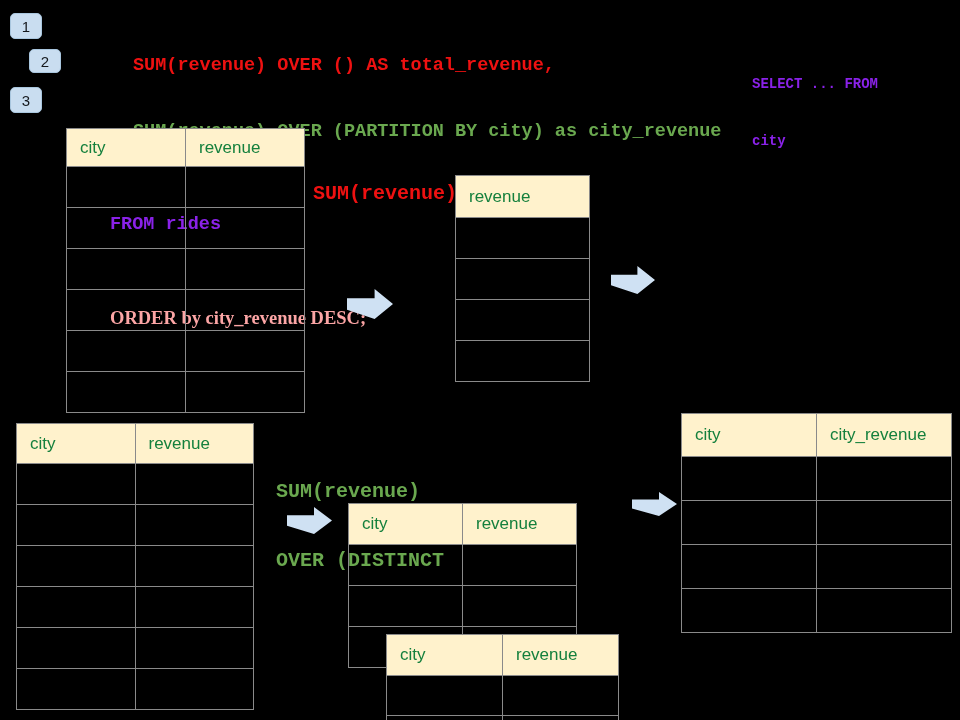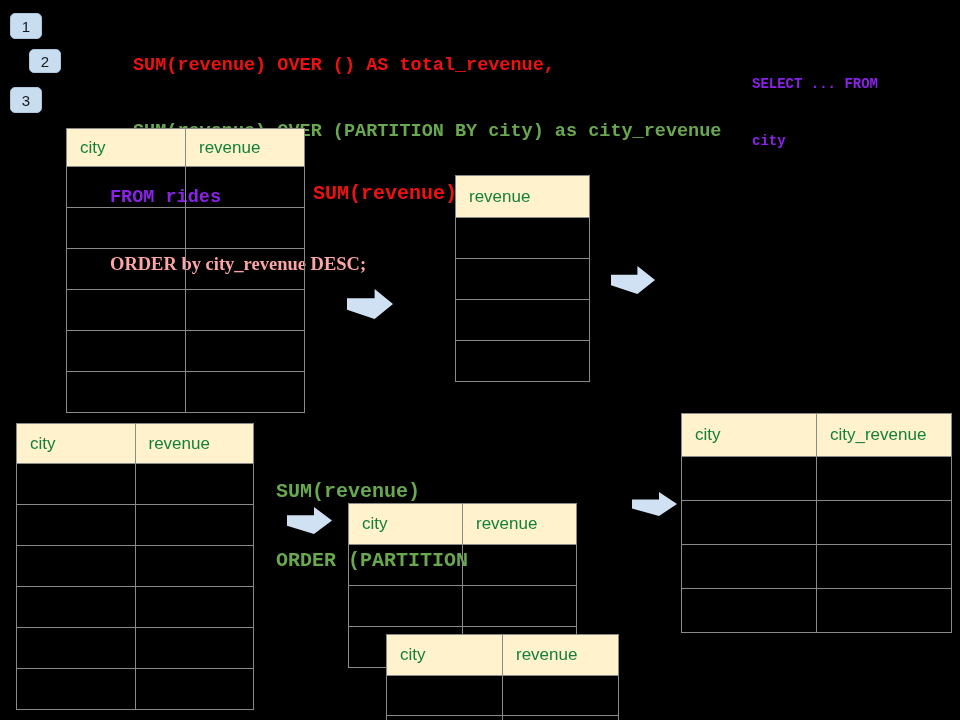--- a/index.html
+++ b/index.html
@@ -13,21 +13,21 @@
     position:absolute;display:flex;align-items:center;justify-content:center;
     background:var(--c-badge-fill,#c9ddf0);border:1px solid #a9c6de;border-radius:5px;
     color:#15181c;font-size:15px;line-height:1;
   }
   
   .code-block{
     position:absolute;left:88px;top:11px;
     font-family:"Liberation Mono","DejaVu Sans Mono",monospace;
     font-weight:bold;font-size:18.5px;line-height:22px;white-space:pre;
   }
-  .code-line.ind1{margin-left:22px;}
+  .code-line.ind1{margin-left:22px;margin-top:27px;}
   .code-line.ind2{margin-left:45px;}
   .side-note{
     position:absolute;left:752px;top:37px;
     font-family:"Liberation Mono","DejaVu Sans Mono",monospace;
     font-weight:bold;font-size:14px;line-height:19px;white-space:pre;
   }
   .window-label{
     position:absolute;
     font-family:"Liberation Mono","DejaVu Sans Mono",monospace;
     font-weight:bold;font-size:20px;line-height:23px;white-space:pre;
@@ -73,21 +73,21 @@
     <div>SELECT ... FROM</div>
     <div>city</div>
   </div>
 
   <div class="window-label label-total" style="color: rgb(238, 17, 17);">
     <div>SUM(revenue)</div>
   </div>
 
   <div class="window-label label-partition" style="color: rgb(106, 168, 79);">
     <div>SUM(revenue)</div>
-    <div>ORDER (PARTITION</div>
+    <div>OVER (DISTINCT</div>
   </div>
 
   <div class="tbl" style="left:66px;top:128px;width:239px;--hh:37px;--rh:40px;">
       <table>
         <thead>
           <tr>
             <th>city</th>
             <th>revenue</th>
           </tr>
         </thead>

